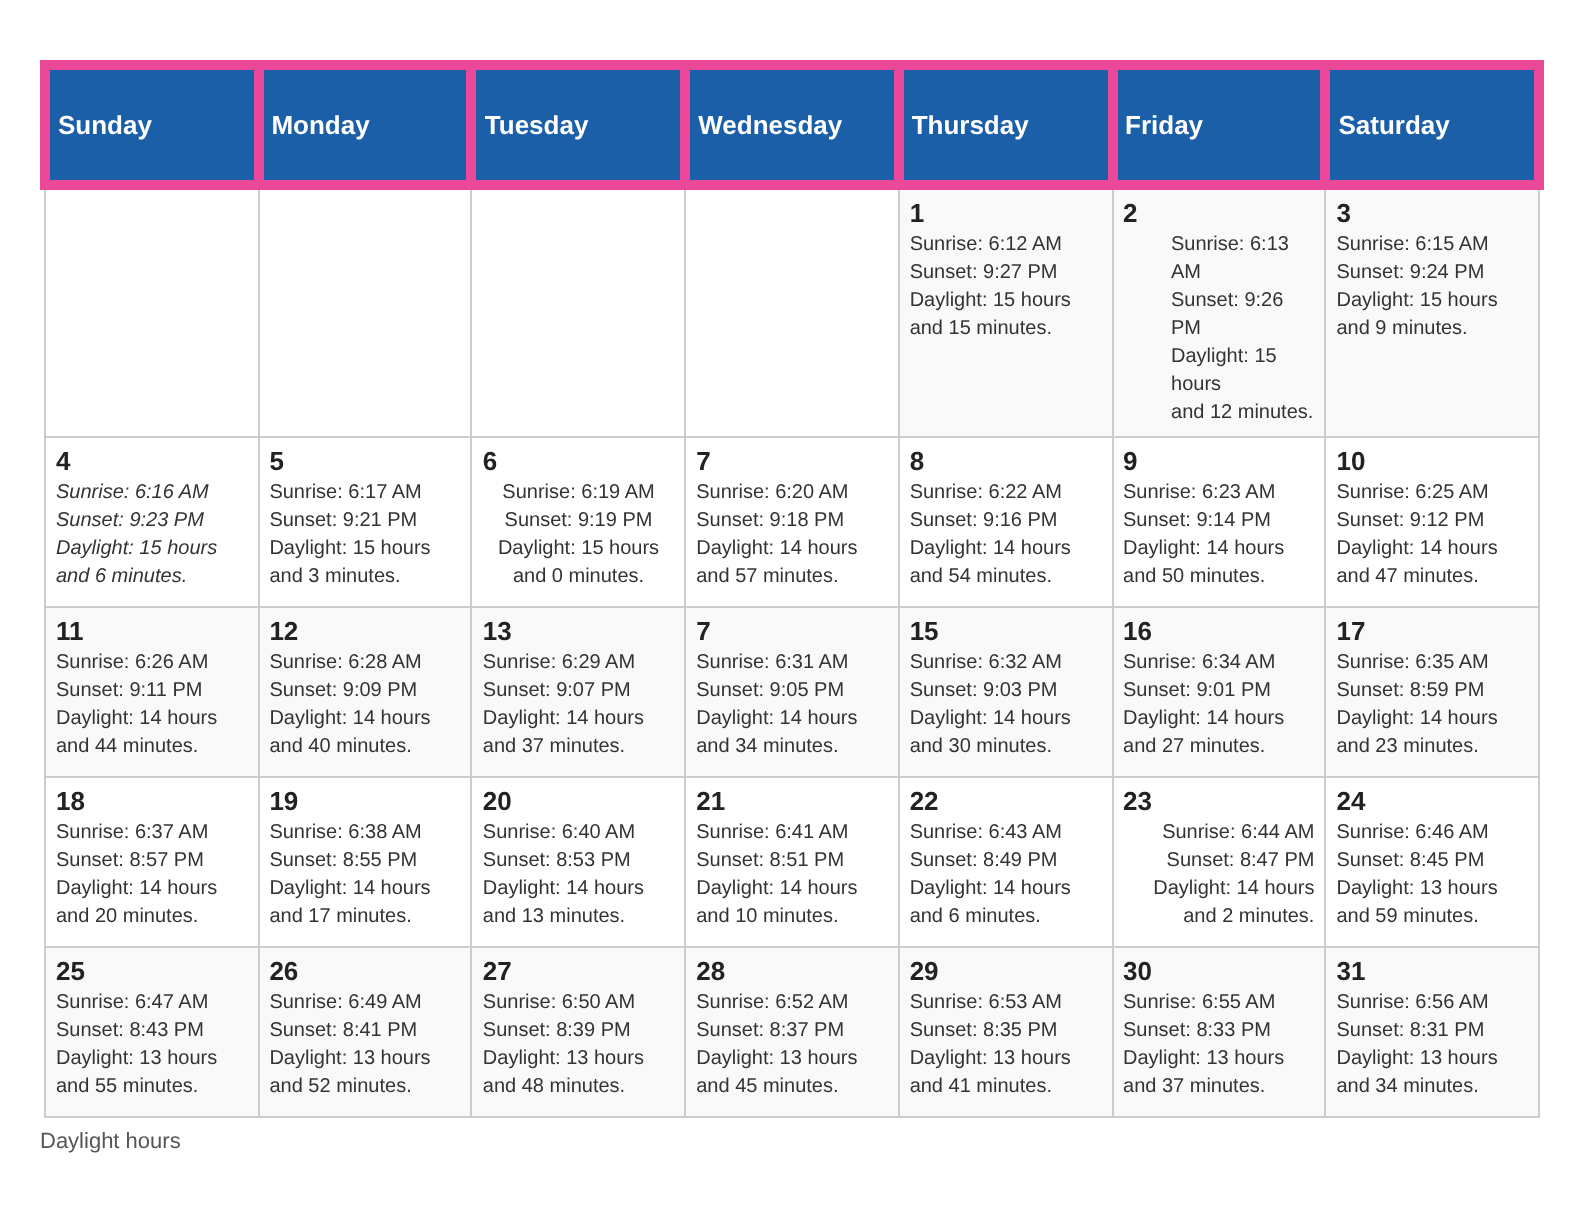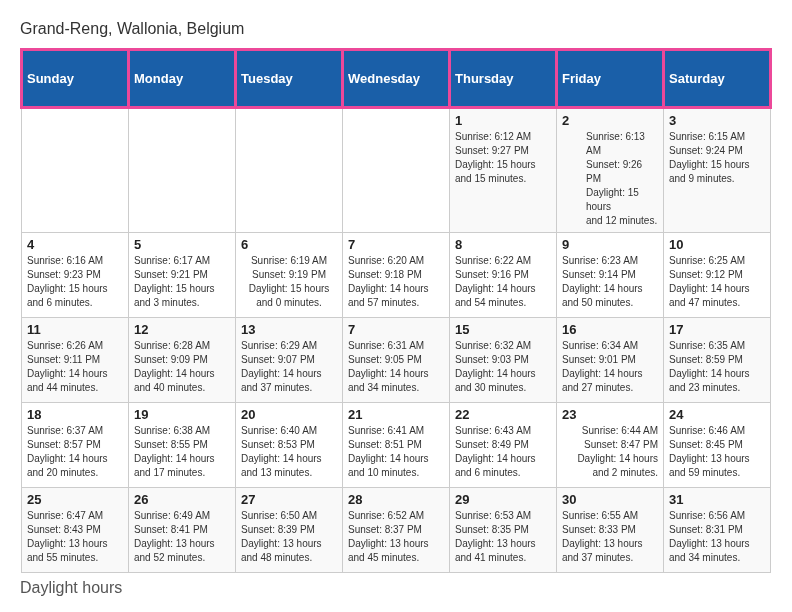--- a/index.html
+++ b/index.html
@@ -50,21 +50,21 @@
       border-collapse: collapse;
       table-layout: fixed;
     }
     thead tr th {
       background: #1a5fa8;
       color: #fff;
       font-size: 13px;
       font-weight: bold;
       padding: 20px 4px;
       text-align: left;
-      border: 3px solid #ec4899;
+      border: 5px solid #ec4899;
     }
     tbody tr td {
       border: 1px solid #ccc;
       vertical-align: top;
       padding: 4px 5px;
       font-size: 10.5px;
       color: #222;
       height: 85px;
       background: #fff;
     }
@@ -76,31 +76,30 @@
       font-weight: bold;
       margin-bottom: 2px;
     }
     .cell-info {
       font-size: 10px;
       color: #333;
       line-height: 1.4;
     }
     .footnote {
       margin-top: 6px;
-      font-size: 16px;
+      font-size: 11px;
       color: #555;
     }
     .empty-cell { background: #fff !important; }
   </style>
 </head>
 <body>
 
 <div class="header">
   <div class="title-block">
-    <div class="title-location">Grand-Reng, Wallonia, Belgium</div>
   </div>
 </div>
 
 <table>
   <thead>
     <tr id="header-row">
         <th>Sunday</th>
         <th>Monday</th>
         <th>Tuesday</th>
         <th>Wednesday</th>
@@ -133,21 +132,21 @@
           <div class="day-number">3</div>
           <div class="cell-info" style="white-space: pre-line;">Sunrise: 6:15 AM
 Sunset: 9:24 PM
 Daylight: 15 hours
 and 9 minutes.</div>
         </td>
       </tr>
       <tr>
         <td>
           <div class="day-number">4</div>
-          <div class="cell-info" style="white-space: pre-line;">Sunrise: 6:16 AM
+          <div class="cell-info" style="white-space: pre-line; font-style: italic;">Sunrise: 6:16 AM
 Sunset: 9:23 PM
 Daylight: 15 hours
 and 6 minutes.</div>
         </td>
         <td>
           <div class="day-number">5</div>
           <div class="cell-info" style="white-space: pre-line;">Sunrise: 6:17 AM
 Sunset: 9:21 PM
 Daylight: 15 hours
 and 3 minutes.</div>

